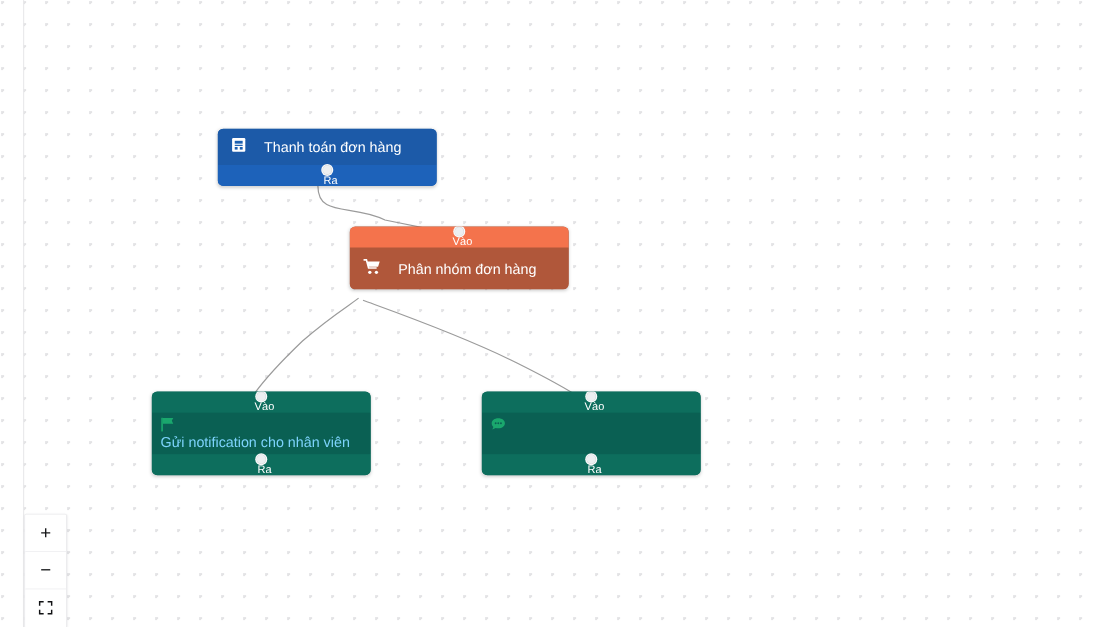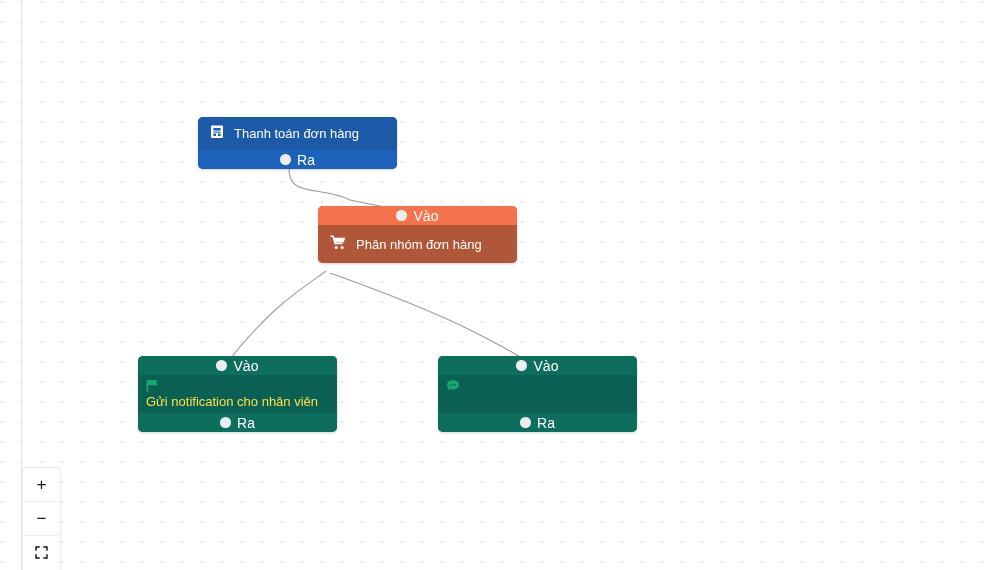--- a/index.html
+++ b/index.html
@@ -38,42 +38,43 @@
     overflow: hidden;
     box-shadow: 0 1px 3px rgba(0,0,0,.18);
     user-select: none;
   }
   .bar {
     position: relative;
     height: 19px;
     display: flex;
     align-items: center;
     justify-content: center;
-    font-size: 14px;
+    font-size: 10px;
     letter-spacing: .1px;
+    flex-direction: column;
   }
   .bar .lbl { line-height: 1; }
   .bar.split { justify-content: space-between; padding: 0 10px; }
 
   .port {
     width: 11px; height: 11px;
     border-radius: 50%;
     background: #eceff1;
     border: 1px solid rgba(255,255,255,.75);
     box-shadow: 0 0 0 .5px rgba(0,0,0,.10) inset;
     flex: 0 0 auto;
   }
   .port.abs { position: absolute; top: 50%; transform: translateY(-50%); }
   .port.left  { left: -5px; }
   .port.right { right: -5px; }
 
   .body {
     display: flex;
     align-items: center;
-    gap: 10px;
+    gap: 16px;
     padding: 0 12px;
     font-size: 13px;
     color: #ffffff;
   }
   .body .ic { flex: 0 0 auto; display: block; }
 
   
   .n-blue            { background: #1b5fb0; }
   .n-blue .body      { height: 33px; background: #1c5aa8; }
   .n-blue .bar       { background: #1d62ba; color: #ffffff; }
@@ -87,21 +88,21 @@
   
   .n-green           { background: #0b6a5c; }
   .n-green .bar      { background: #0d6e5d; color: #ffffff; }
   .n-green .body {
     height: 38px;
     background: #0a6053;
     display: block;
     padding: 4px 8px 0 8px;
   }
   .n-green .iconrow  { height: 15px; }
-  .n-green .txt      { font-size: 13px; color: #fde047; line-height: 16px; }
+  .n-green .txt      { font-size: 13px; color: #7dd3fc; line-height: 16px; }
 
   
   #zoom-controls {
     position: absolute;
     left: 22px; top: 467px;
     width: 39px;
     background: #ffffff;
     border: 1px solid #ececee;
     border-radius: 2px;
     box-shadow: 0 1px 2px rgba(0,0,0,.05);

